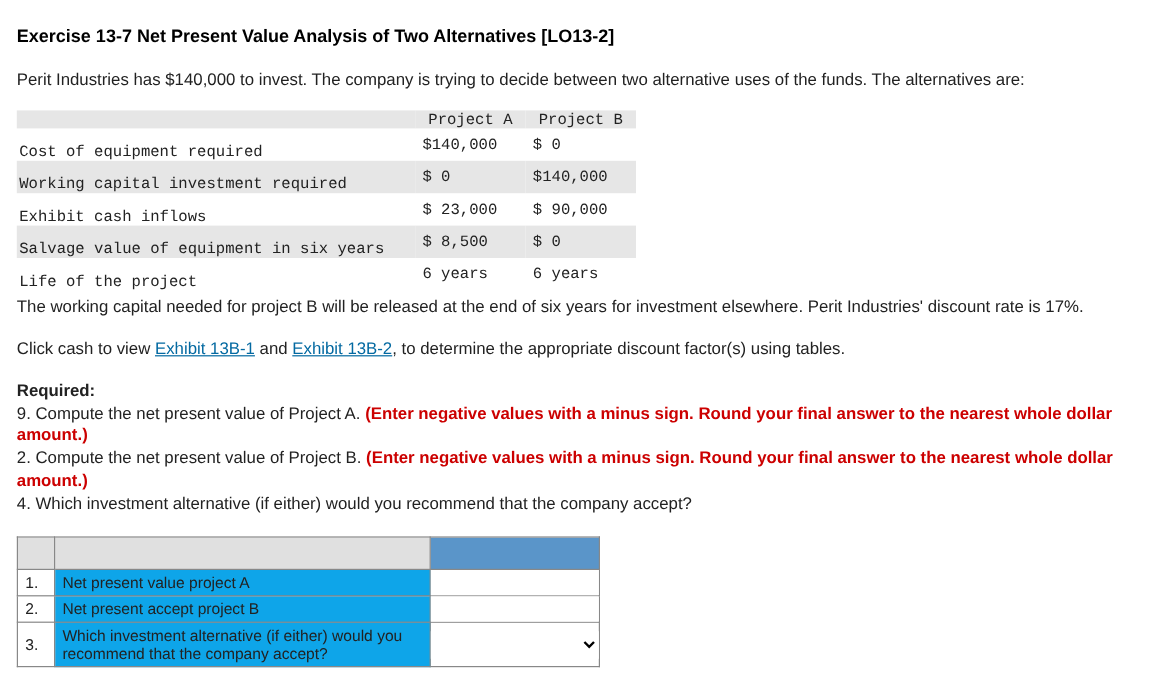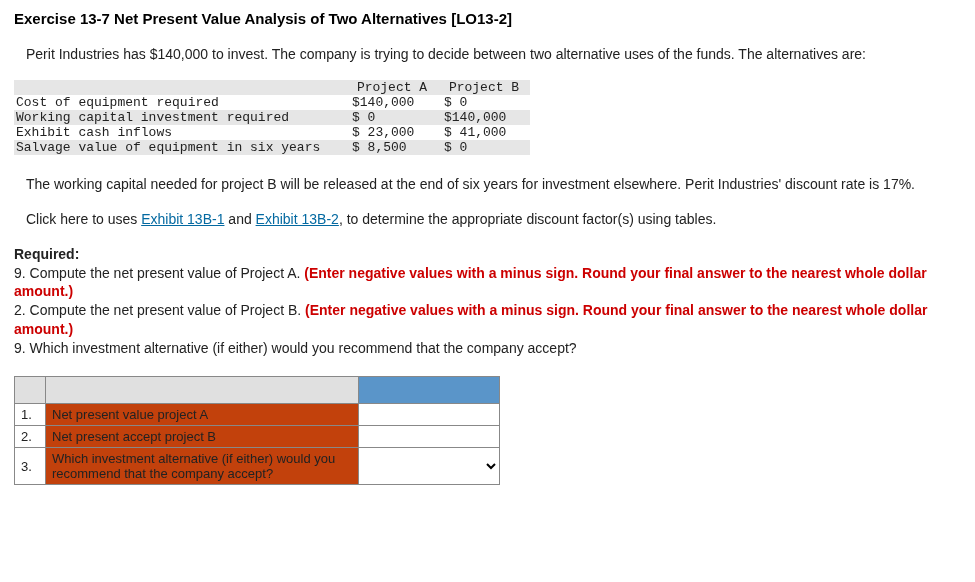--- a/index.html
+++ b/index.html
@@ -8,37 +8,37 @@
       color: #222;
       margin: 0;
       padding: 10px 14px;
       width: 975px;
       box-sizing: border-box;
       background: #fff;
     }
     h1 {
       font-size: 15px;
       font-weight: bold;
-      margin: 0 0 18px 0;
+      margin: 12px 0 18px 0;
       color: #000;
     }
     p {
-      margin: 0 0 16px 12px;
+      margin: 0 0 16px 0;
       line-height: 1.35;
     }
     .data-table-wrap {
-      margin-bottom: 20px;
+      margin-bottom: 4px;
     }
     table.data {
       border-collapse: collapse;
       font-family: "Courier New", monospace;
       font-size: 13px;
     }
     table.data td.lbl {
-      padding: 0 10px 0 2px;
+      padding: 12px 10px 0 2px;
       min-width: 320px;
       font-family: "Courier New", monospace;
     }
     table.data td.val {
       padding: 0 6px;
       min-width: 80px;
       font-family: "Courier New", monospace;
     }
     table.data tr.shaded td {
       background: #e6e6e6;
@@ -69,21 +69,21 @@
       padding: 3px 6px;
       vertical-align: middle;
     }
     .answer-table .num {
       width: 18px;
       text-align: left;
       background: #fff;
     }
     .answer-table .desc {
       width: 300px;
-      background: #c2410c;
+      background: #0ea5e9;
     }
     .answer-table .input-cell {
       width: 140px;
       background: #fff;
       padding: 0;
     }
     .answer-table .input-cell input,
     .answer-table .input-cell select {
       width: 100%;
       border: none;
@@ -130,42 +130,47 @@
       <td class="val">$      0</td>
     </tr>
     <tr class="shaded">
       <td class="lbl">Working capital investment required</td>
       <td class="val">$      0</td>
       <td class="val">$140,000</td>
     </tr>
     <tr>
       <td class="lbl">Exhibit cash inflows</td>
       <td class="val">$ 23,000</td>
-      <td class="val">$ 41,000</td>
+      <td class="val">$ 90,000</td>
     </tr>
     <tr class="shaded">
       <td class="lbl">Salvage value of equipment in six years</td>
       <td class="val">$  8,500</td>
       <td class="val">$      0</td>
+    </tr>
+    <tr>
+      <td class="lbl">Life of the project</td>
+      <td class="val">6 years</td>
+      <td class="val">6 years</td>
     </tr>
   </tbody>
     </table>
 </div>
 
 <p>The working capital needed for project B will be released at the end of six years for investment elsewhere. Perit Industries' discount rate is 17%.</p>
 
 <p>
-  <span>Click here to uses </span><span class="link">Exhibit 13B-1</span><span> and </span><span class="link">Exhibit 13B-2</span><span>, to determine the appropriate discount factor(s) using tables.</span>
+  <span>Click cash to view </span><span class="link">Exhibit 13B-1</span><span> and </span><span class="link">Exhibit 13B-2</span><span>, to determine the appropriate discount factor(s) using tables.</span>
 </p>
 
 <div class="instr-block">
   <span class="req-label">Required:</span><br>
   <span>9. Compute the net present value of Project A. </span><span class="red-bold">(Enter negative values with a minus sign. Round your final answer to the nearest whole dollar amount.)</span><br>
   <span>2. Compute the net present value of Project B. </span><span class="red-bold">(Enter negative values with a minus sign. Round your final answer to the nearest whole dollar amount.)</span><br>
-  <span>9. Which investment alternative (if either) would you recommend that the company accept?</span>
+  <span>4. Which investment alternative (if either) would you recommend that the company accept?</span>
 </div>
 
 <table class="answer-table">
   <tbody>
       <tr class="header-row">
     <td></td>
     <td class="desc-hdr"></td>
     <td></td>
   </tr>
   <tr>

